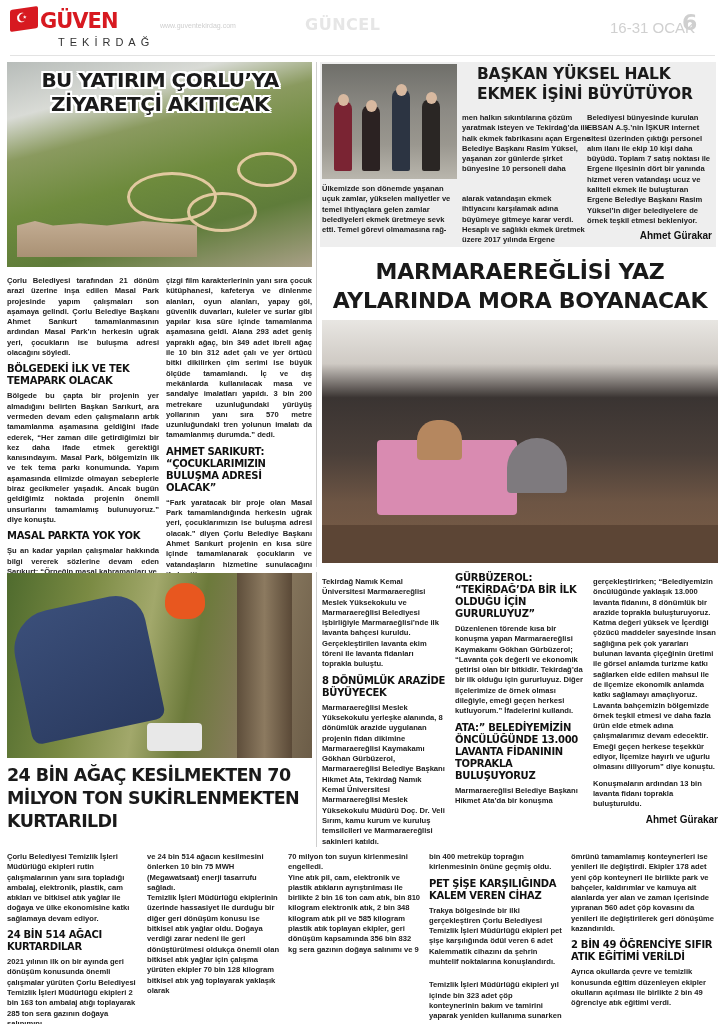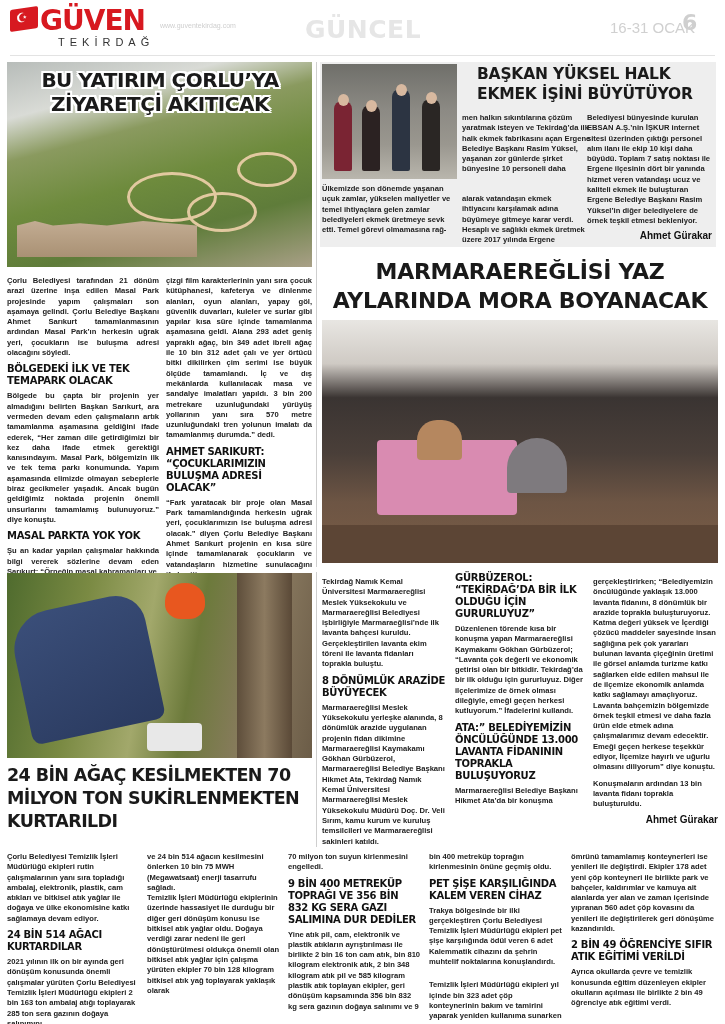--- a/index.html
+++ b/index.html
@@ -6,24 +6,24 @@
 html,body{width:725px;height:1024px;background:#fff;overflow:hidden}
 body{position:relative;font-family:"Liberation Sans",sans-serif;color:#1a1a1a}
 .abs{position:absolute}
 p,.txt{font-size:7.6px;line-height:10.3px;font-weight:bold;color:#222;text-align:justify;hyphens:auto}
 h3{font-family:"DejaVu Sans",sans-serif;font-weight:900;font-size:10px;line-height:12px;color:#111;letter-spacing:-0.3px;margin:5px 0 4px}
 .sig{font-size:10px;font-weight:bold;text-align:right;color:#111;margin-top:4px}
 
 .logo-wrap{left:10px;top:8px;width:150px;height:42px}
 .flag{left:0;top:0;width:28px;height:22px;background:#d71920;transform:skewY(-8deg);border-radius:2px}
 .flag .star{position:absolute;left:6px;top:3px;color:#fff;font-size:13px;line-height:14px}
-.brand{left:30px;top:0;font-family:"DejaVu Sans",sans-serif;font-weight:900;font-size:28px;letter-spacing:-1px;color:#d71920;line-height:26px}
+.brand{left:30px;top:0;font-family:"DejaVu Sans",sans-serif;font-weight:900;font-size:21px;letter-spacing:-1px;color:#d71920;line-height:26px}
 .brand-sub{left:48px;top:28px;font-size:11px;letter-spacing:5px;color:#333;line-height:12px}
 .site{left:160px;top:22px;font-size:7px;color:#cfcfcf}
-.section{left:305px;top:15px;font-family:"DejaVu Sans",sans-serif;font-weight:900;font-size:25px;color:#e6e6e6;letter-spacing:0.5px}
+.section{left:305px;top:15px;font-family:"DejaVu Sans",sans-serif;font-weight:900;font-size:16px;color:#e6e6e6;letter-spacing:0.5px}
 .date{left:610px;top:19px;font-size:15px;color:#d0d0d0}
 .pageno{left:682px;top:10px;font-family:"DejaVu Sans",sans-serif;font-weight:900;font-size:22px;color:#cfcfcf}
 .hr{left:10px;top:55px;width:705px;height:1px;background:#e3e3e3}
 
 .img{overflow:hidden}
 .park{left:7px;top:62px;width:305px;height:205px;background:linear-gradient(165deg,#b7bcb9 0%,#d9dbd6 20%,#8a9a5f 35%,#6e8b3d 55%,#5f7c3a 75%,#a9a087 100%)}
 .park .path{position:absolute;border:3px solid #e2c9a0;border-radius:50%}
 .park .wall{position:absolute;left:10px;top:150px;width:180px;height:45px;background:linear-gradient(#c9b39a,#a99174);clip-path:polygon(0 30%,10% 20%,20% 30%,35% 25%,50% 30%,70% 20%,100% 30%,100% 100%,0 100%)}
 .park-title{left:14px;top:68px;width:292px;text-align:center;font-family:"DejaVu Sans",sans-serif;font-weight:900;font-size:20px;line-height:24px;color:#1a1a1a;letter-spacing:-0.5px;text-shadow:-2px -2px 0 #fff,2px -2px 0 #fff,-2px 2px 0 #fff,2px 2px 0 #fff,0 2px 0 #fff,0 -2px 0 #fff,2px 0 0 #fff,-2px 0 0 #fff}
 .vline{width:1px;background:#cfcfcf}
@@ -149,21 +149,20 @@
   <p style="text-align:left">Çorlu Belediyesi Temizlik İşleri Müdürlüğü ekipleri rutin çalışmalarının yanı sıra topladığı ambalaj, elektronik, plastik, cam atıkları ve bitkisel atık yağlar ile doğaya ve ülke ekonomisine katkı sağlamaya devam ediyor.</p>
   <h3>24 BİN 514 AĞACI KURTARDILAR</h3>
   <p style="text-align:left">2021 yılının ilk on bir ayında geri dönüşüm konusunda önemli çalışmalar yürüten Çorlu Belediyesi Temizlik İşleri Müdürlüğü ekipleri 2 bin 163 ton ambalaj atığı toplayarak 285 ton sera gazının doğaya salınımını</p>
 </div>
 <div class="abs" style="left:147px;top:852px;width:133px">
   <p style="text-align:left">ve 24 bin 514 ağacın kesilmesini önlerken 10 bin 75 MWH (Megawatsaat) enerji tasarrufu sağladı.</p>
   <p style="text-align:left">Temizlik İşleri Müdürlüğü ekiplerinin üzerinde hassasiyet ile durduğu bir diğer geri dönüşüm konusu ise bitkisel atık yağlar oldu. Doğaya verdiği zarar nedeni ile geri dönüştürülmesi oldukça önemli olan bitkisel atık yağlar için çalışma yürüten ekipler 70 bin 128 kilogram bitkisel atık yağ toplayarak yaklaşık olarak</p>
 </div>
 <div class="abs" style="left:288px;top:852px;width:133px">
   <p style="text-align:left">70 milyon ton suyun kirlenmesini engelledi.</p>
-  <h3>9 BİN 400 METREKÜP TOPRAĞI VE 356 BİN 832 KG SERA GAZI SALIMINA DUR DEDİLER</h3>
   <p style="text-align:left">Yine atık pil, cam, elektronik ve plastik atıkların ayrıştırılması ile birlikte 2 bin 16 ton cam atık, bin 810 kilogram elektronik atık, 2 bin 348 kilogram atık pil ve 585 kilogram plastik atık toplayan ekipler, geri dönüşüm kapsamında 356 bin 832 kg sera gazının doğaya salınımı ve 9</p>
 </div>
 <div class="abs" style="left:429px;top:852px;width:135px">
   <p style="text-align:left">bin 400 metreküp toprağın kirlenmesinin önüne geçmiş oldu.</p>
   <h3>PET ŞİŞE KARŞILIĞINDA KALEM VEREN CİHAZ</h3>
   <p style="text-align:left">Trakya bölgesinde bir ilki gerçekleştiren Çorlu Belediyesi Temizlik İşleri Müdürlüğü ekipleri pet şişe karşılığında ödül veren 6 adet Kalemmatik cihazını da şehrin muhtelif noktalarına konuşlandırdı.</p>
   <p style="text-align:left;margin-top:13px">Temizlik İşleri Müdürlüğü ekipleri yıl içinde bin 323 adet çöp konteynerinin bakım ve tamirini yaparak yeniden kullanıma sunarken kentin muhtelif noktalarında kullanım</p>
 </div>
 <div class="abs" style="left:571px;top:852px;width:146px">
   <p style="text-align:left">ömrünü tamamlamış konteynerleri ise yenileri ile değiştirdi. Ekipler 178 adet yeni çöp konteyneri ile birlikte park ve bahçeler, kaldırımlar ve kamuya ait alanlarda yer alan ve zaman içerisinde yıpranan 560 adet çöp kovasını da yenileri ile değiştirilerek geri dönüşüme kazandırıldı.</p>

